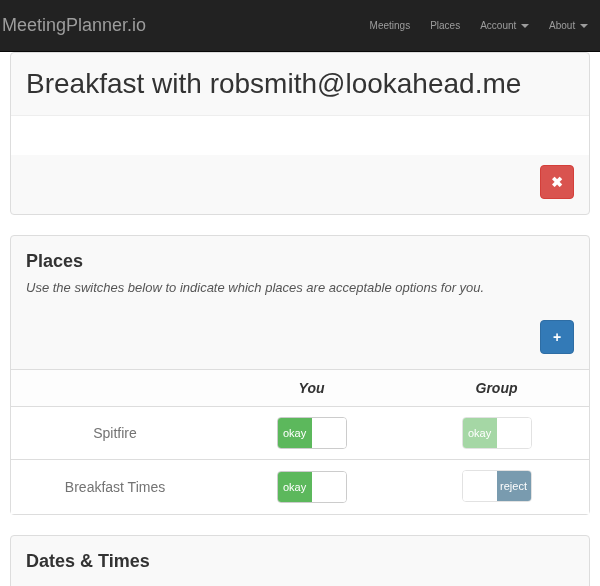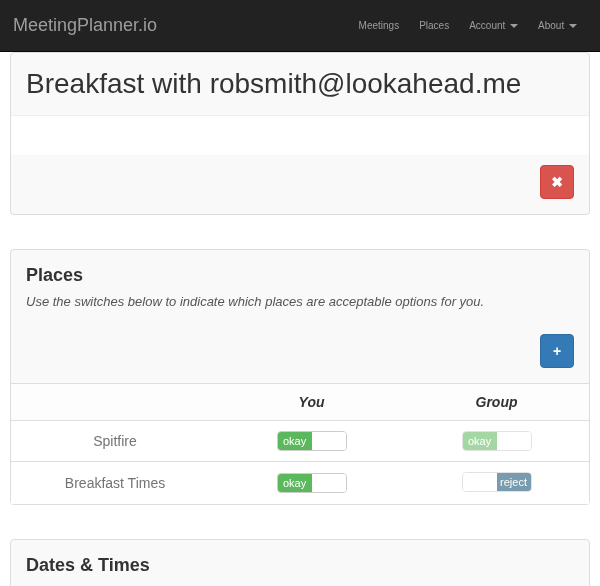--- a/index.html
+++ b/index.html
@@ -1,39 +1,39 @@
 <!DOCTYPE html>
 <html><head>
 <meta charset="utf-8">
 <style>
 * { box-sizing: border-box; margin: 0; padding: 0; }
 body { font-family: "Helvetica Neue", Helvetica, Arial, sans-serif; font-size: 14px; color: #333; background: #fff; width: 600px; }
-.navbar { background: #222; border-bottom: 1px solid #080808; min-height: 50px; display: flex; align-items: center; padding: 0 13px; }
+.navbar { background: #222; border-bottom: 1px solid #080808; min-height: 50px; display: flex; align-items: center; padding: 0 2px; }
 .navbar-brand { color: #9d9d9d; font-size: 18px; text-decoration: none; padding: 15px 0; }
 .navbar-nav { margin-left: auto; display: flex; list-style: none; }
 .navbar-nav li a { color: #9d9d9d; text-decoration: none; padding: 15px 10px; display: block; font-size: 10px; }
 .caret { display: inline-block; width: 0; height: 0; margin-left: 2px; vertical-align: middle; border-top: 4px solid; border-right: 4px solid transparent; border-left: 4px solid transparent; }
 .container { padding: 0 10px; }
-.panel { background: #f9f9f9; border: 1px solid #ddd; border-radius: 4px; margin-bottom: 34px; }
+.panel { background: #f9f9f9; border: 1px solid #ddd; border-radius: 4px; margin-bottom: 20px; }
 .panel-head { padding: 15px; }
 .panel-title { font-size: 28px; font-weight: 500; color: #333; }
 .panel-section-title { font-size: 18px; font-weight: 700; color: #333; margin-bottom: 8px; }
 .panel-hint { font-style: italic; color: #555; font-size: 13px; }
 .panel-body { padding: 15px; }
 .panel-actions { display: flex; justify-content: flex-end; padding: 10px 15px 15px; }
 .btn { display: inline-flex; align-items: center; justify-content: center; border: 1px solid transparent; border-radius: 4px; padding: 6px 12px; cursor: pointer; font-size: 14px; }
 .btn-danger { background: #d9534f; border-color: #d43f3a; color: #fff; }
 .btn-primary { background: #337ab7; border-color: #2e6da4; color: #fff; }
 .btn-icon { width: 34px; height: 34px; font-weight: bold; }
 .tbl { width: 100%; border-collapse: collapse; background: #fff; }
 .tbl th, .tbl td { padding: 10px 15px; border-top: 1px solid #ddd; text-align: center; vertical-align: middle; }
 .tbl th { font-style: italic; font-weight: 700; background: #fdfdfd; }
 .tbl .colname { width: 36%; }
 .linkish { color: #737373; text-decoration: none; cursor: pointer; }
-.switch { display: inline-flex; align-items: center; border: 1px solid #ccc; border-radius: 4px; overflow: hidden; height: 20px; min-width: 70px; background: #fff; }
+.switch { display: inline-flex; align-items: center; border: 1px solid #ccc; border-radius: 4px; overflow: hidden; height: 32px; min-width: 70px; background: #fff; }
 .switch-seg { flex: 1; height: 100%; display: flex; align-items: center; justify-content: center; font-size: 11px; color: #fff; }
 .seg-okay { background: #5cb85c; }
 .seg-reject { background: #0c4a6e; }
 .seg-blank { background: #fff; }
 .switch.faded { opacity: 0.55; }
 </style>
 </head>
 <body>
 
 <nav class="navbar">

